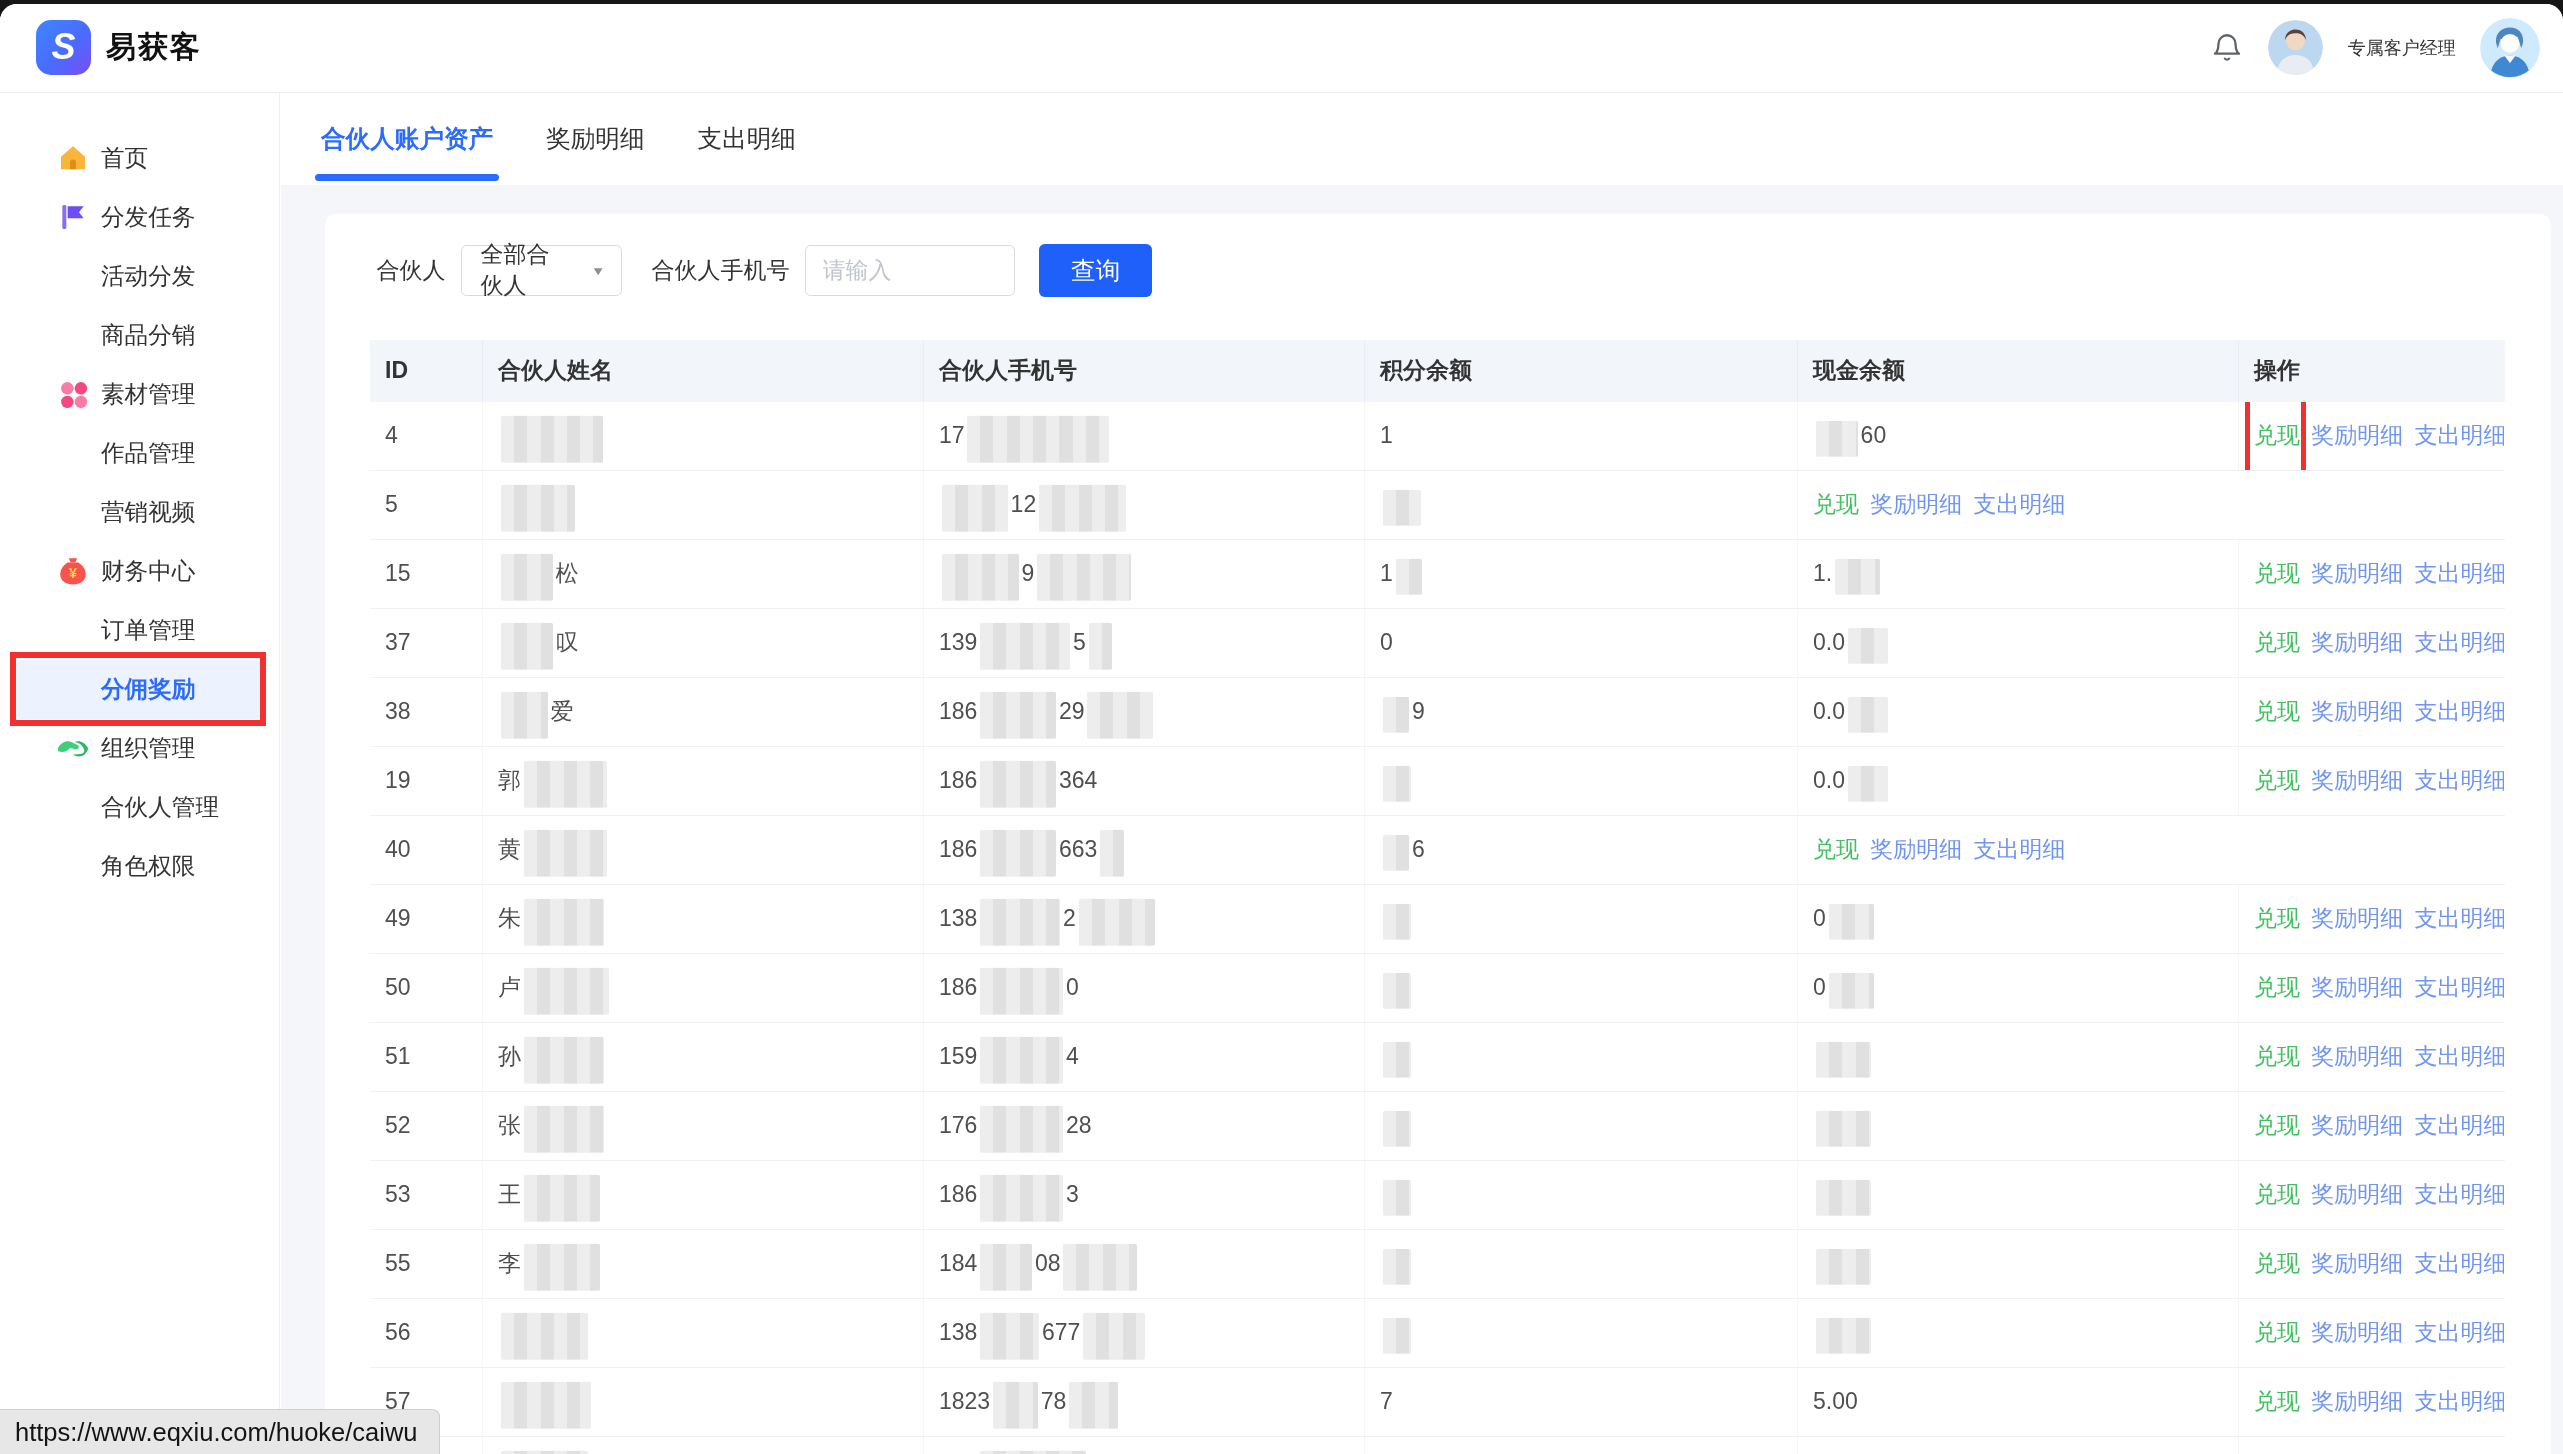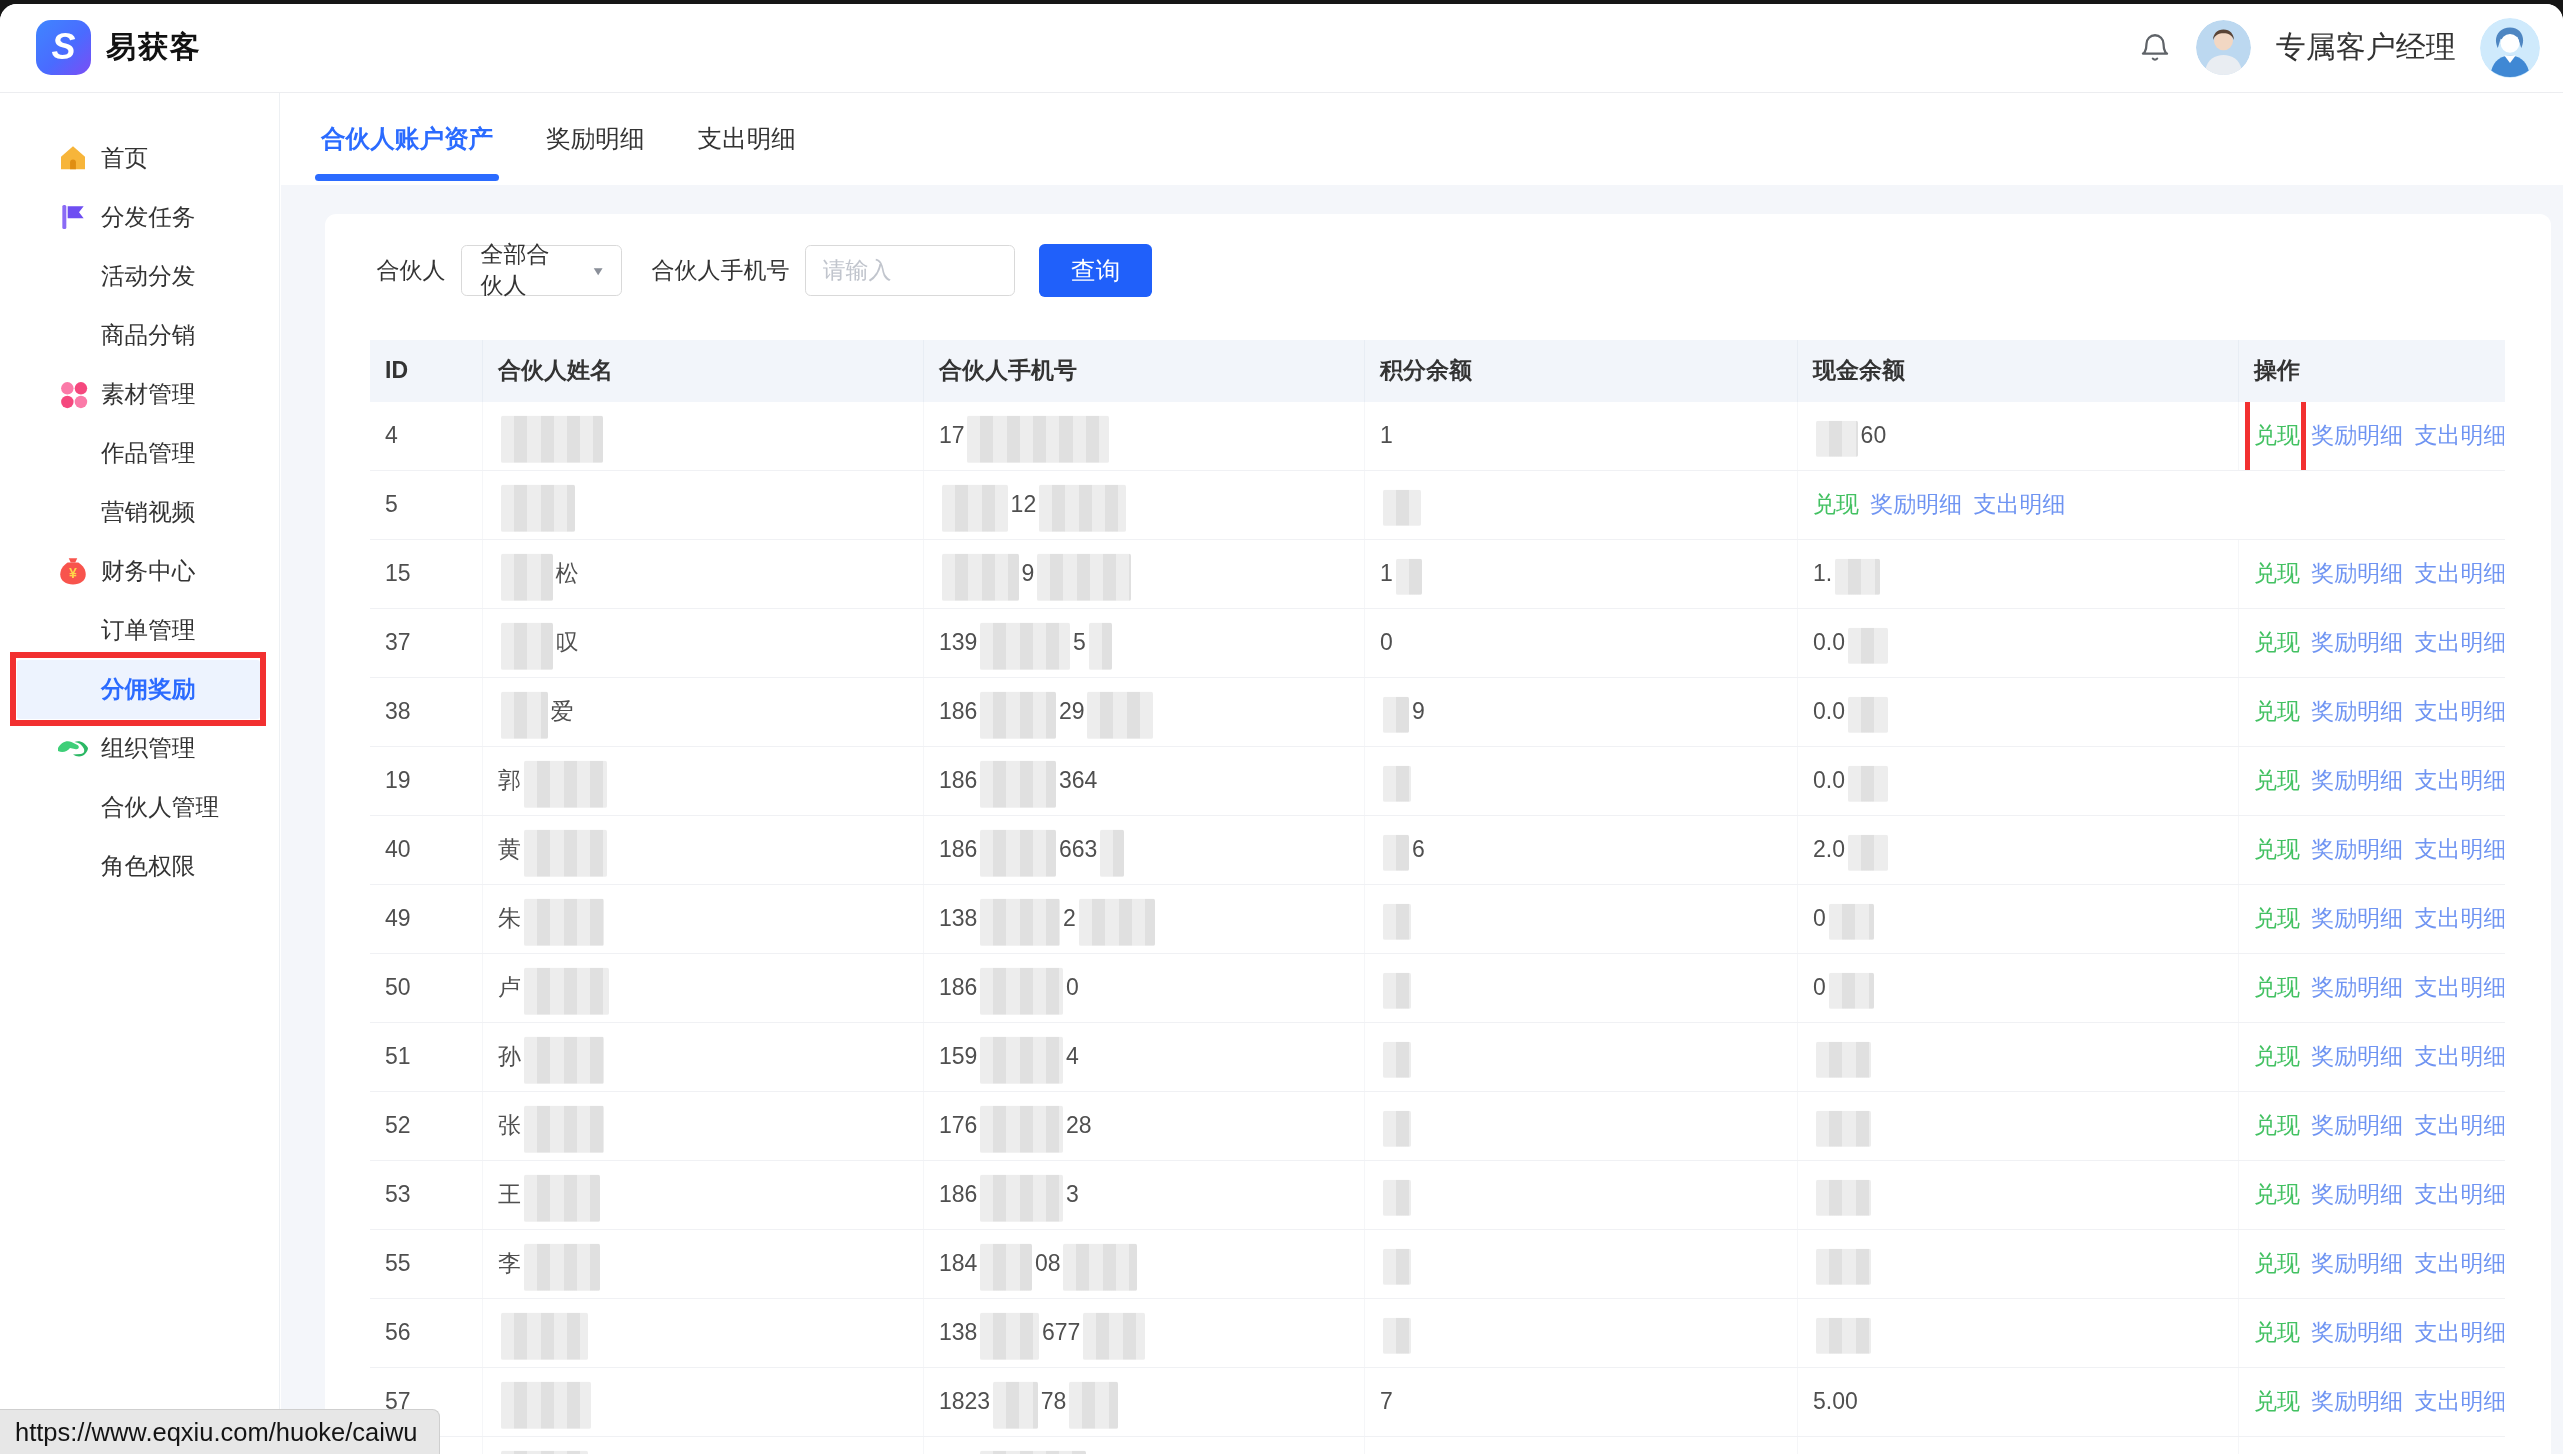--- a/index.html
+++ b/index.html
@@ -9,21 +9,21 @@
 
   
   .topbar{position:absolute;left:0;top:0;width:100%;height:88px;background:#fff;border-bottom:0.9px solid #ecedf0;z-index:5;}
   .logo-badge{position:absolute;left:36px;top:16px;width:55px;height:55px;border-radius:15px;
     background:linear-gradient(135deg,#3f86ff 0%,#4a6bff 55%,#7b4df5 100%);color:#fff;
     display:flex;align-items:center;justify-content:center;font-size:36px;font-weight:800;font-style:italic;}
   .brand{position:absolute;left:106px;top:0;height:88px;display:flex;align-items:center;font-size:30px;font-weight:800;color:#111;letter-spacing:1.9px;}
   .top-right{position:absolute;right:9.4px;top:0;height:88px;display:flex;align-items:center;gap:24.6px;padding-right:13.2px;}
   .bell{width:34px;height:38px;color:#5f6368;}
   .avatar{border-radius:50%;overflow:hidden;display:block;}
-  .manager-label{font-size:30px;color:#333;text-align:right;}
+  .manager-label{font-size:18px;color:#333;text-align:right;}
 
   
   .sidebar{position:absolute;left:0;top:88px;bottom:0;width:280px;background:#fff;border-right:0.9px solid #edf0f3;z-index:4;padding-top:37px;box-sizing:border-box;}
   .side-item{position:relative;height:59px;display:flex;align-items:center;cursor:pointer;}
   .side-icon{position:absolute;left:54px;width:38px;height:38px;display:flex;align-items:center;justify-content:center;}
   .side-label{position:absolute;left:101px;font-size:23.6px;color:#333;white-space:nowrap;}
   .side-item.active{background:#edf3fe;margin:0 19px 0 17px;border-radius:3px;}
   .side-item.active .side-label{left:84px;color:#2b6bff;font-weight:700;}
   .side-item.annotated::after{content:"";position:absolute;left:-6.6px;right:-5.7px;top:-7.6px;bottom:-7.6px;border:6.6px solid #f23030;pointer-events:none;}
 
@@ -358,24 +358,20 @@
               <div class="tcell">
                 <span>186</span>
                 <span class="mz mz-lg" style="width: 76px;"></span>
                 <span>663</span>
                 <span class="mz mz-lg" style="width: 23.6px;"></span>
               </div>
               <div class="tcell">
                 <span class="mz mz-sm" style="width: 26.4px;"></span>
                 <span>6</span>
               </div>
-              <div class="tcell">
-                <span>2.0</span>
-                <span class="mz mz-sm" style="width: 40px;"></span>
-              </div>
               <div class="tcell ops">
                 <a class="link-green">兑现</a>
                 <a class="link-blue">奖励明细</a>
                 <a class="link-blue">支出明细</a>
               </div>
             </div>
             <div class="trow tbody-row">
               <div class="tcell">49</div>
               <div class="tcell">
                 <span>朱</span>

